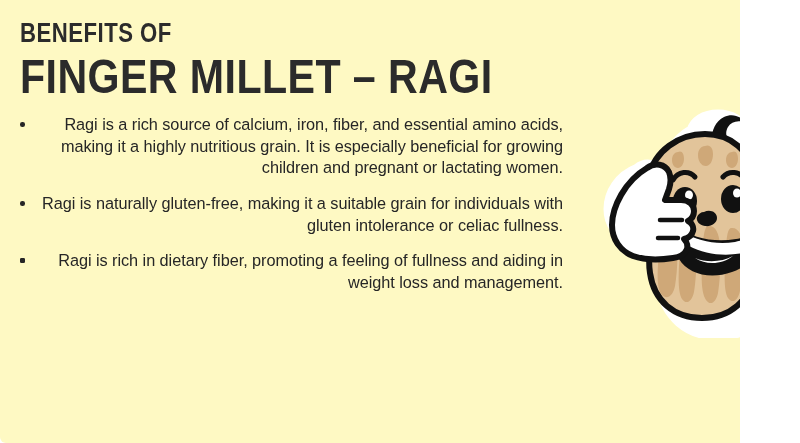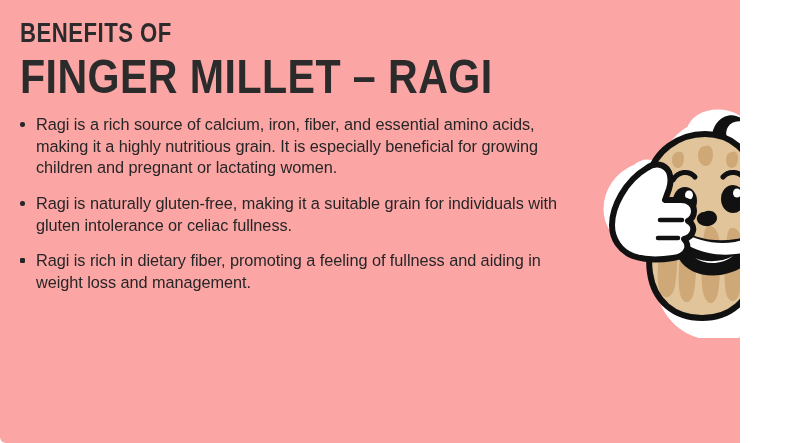--- a/index.html
+++ b/index.html
@@ -4,21 +4,21 @@
 <style>
   html, body {
     margin: 0;
     padding: 0;
     background: #ffffff;
   }
   #canvas {
     position: relative;
     width: 740px;
     height: 443px;
-    background: #fca5a5;
+    background: #fef9c3;
     overflow: hidden;
     font-family: "Liberation Sans", sans-serif;
     border-bottom-left-radius: 6px;
   }
 
   
   .heading {
     position: absolute;
     left: 20px;
     top: 20px;
@@ -58,20 +58,21 @@
     width: 545px;
   }
   .bullet-item {
     position: relative;
     padding-left: 18px;
     margin-bottom: 14px;
     color: #262626;
     font-size: 16.3px;
     line-height: 1.33;
     letter-spacing: -0.05px;
+    text-align: right;
   }
   .bullet-item:last-child { margin-bottom: 1px; }
   .bullet-dot {
     position: absolute;
     left: 2px;
     top: 8px;
     width: 4.5px;
     height: 4.5px;
     border-radius: 50%;
     background: #262626;

